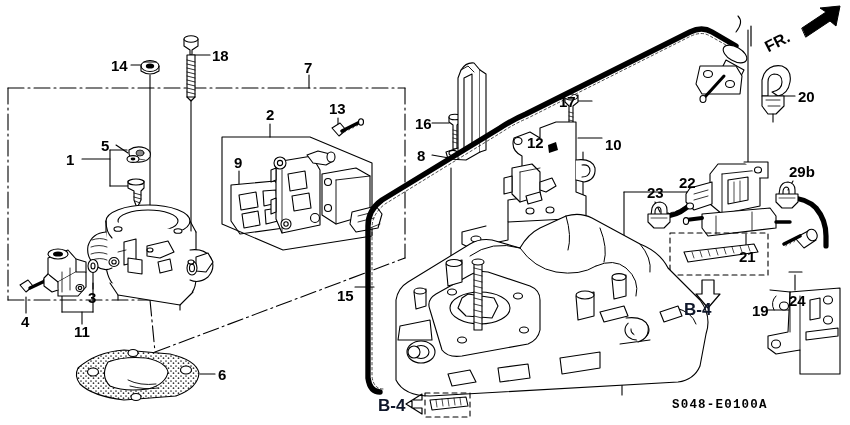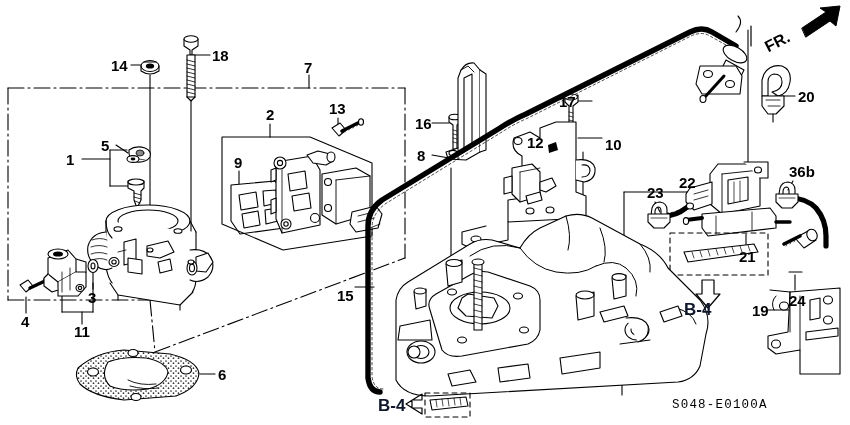--- a/index.html
+++ b/index.html
@@ -12,21 +12,21 @@
   .lbl{
     position:absolute;
     font-family:"Liberation Sans", sans-serif;
     font-size:15px;font-weight:700;color:#000;
     line-height:1;white-space:nowrap;
     letter-spacing:0px;
   }
   .code{
     position:absolute;
     font-family:"Liberation Mono", monospace;
-    font-size:12.5px;font-weight:400;color:#000;
+    font-size:12.5px;font-weight:700;color:#000;
     letter-spacing:1.2px;white-space:nowrap;
   }
   .fr{
     position:absolute;
     font-family:"Liberation Sans", sans-serif;
     font-size:16px;font-weight:700;color:#000;
     transform:rotate(-27deg);transform-origin:left bottom;
     white-space:nowrap;
   }
   .b4{
@@ -592,21 +592,21 @@
   <div class="lbl" style="left:111px; top:58px;">14</div>
   <div class="lbl" style="left:337px; top:280px;margin-top:8px;">15</div>
   <div class="lbl" style="left:415px; top:116px;text-align:center;">16</div>
   <div class="lbl" style="left:559px; top:94px;">17</div>
   <div class="lbl" style="left:212px; top:48px;">18</div>
   <div class="lbl" style="left:752px; top:303px;">19</div>
   <div class="lbl" style="left:798px; top:89px;">20</div>
   <div class="lbl" style="left:739px; top:249px;">21</div>
   <div class="lbl" style="left:679px; top:175px;">22</div>
   <div class="lbl" style="left:647px; top:185px;">23</div>
-  <div class="lbl" style="left:789px; top:164px;">36b</div>
+  <div class="lbl" style="left:789px; top:164px;">29b</div>
   <div class="lbl" style="left:789px; top:293px;">24</div>
 
   <div class="b4" style="left:378px; top:396px;">B-4</div>
   <div class="b4" style="left:684px; top:300px;">B-4</div>
 
   <div class="fr" style="left:770px; top:38px;">FR.</div>
 
   <div class="code" style="left:672px; top:398px;">S048-E0100A</div>
 
 </div>

